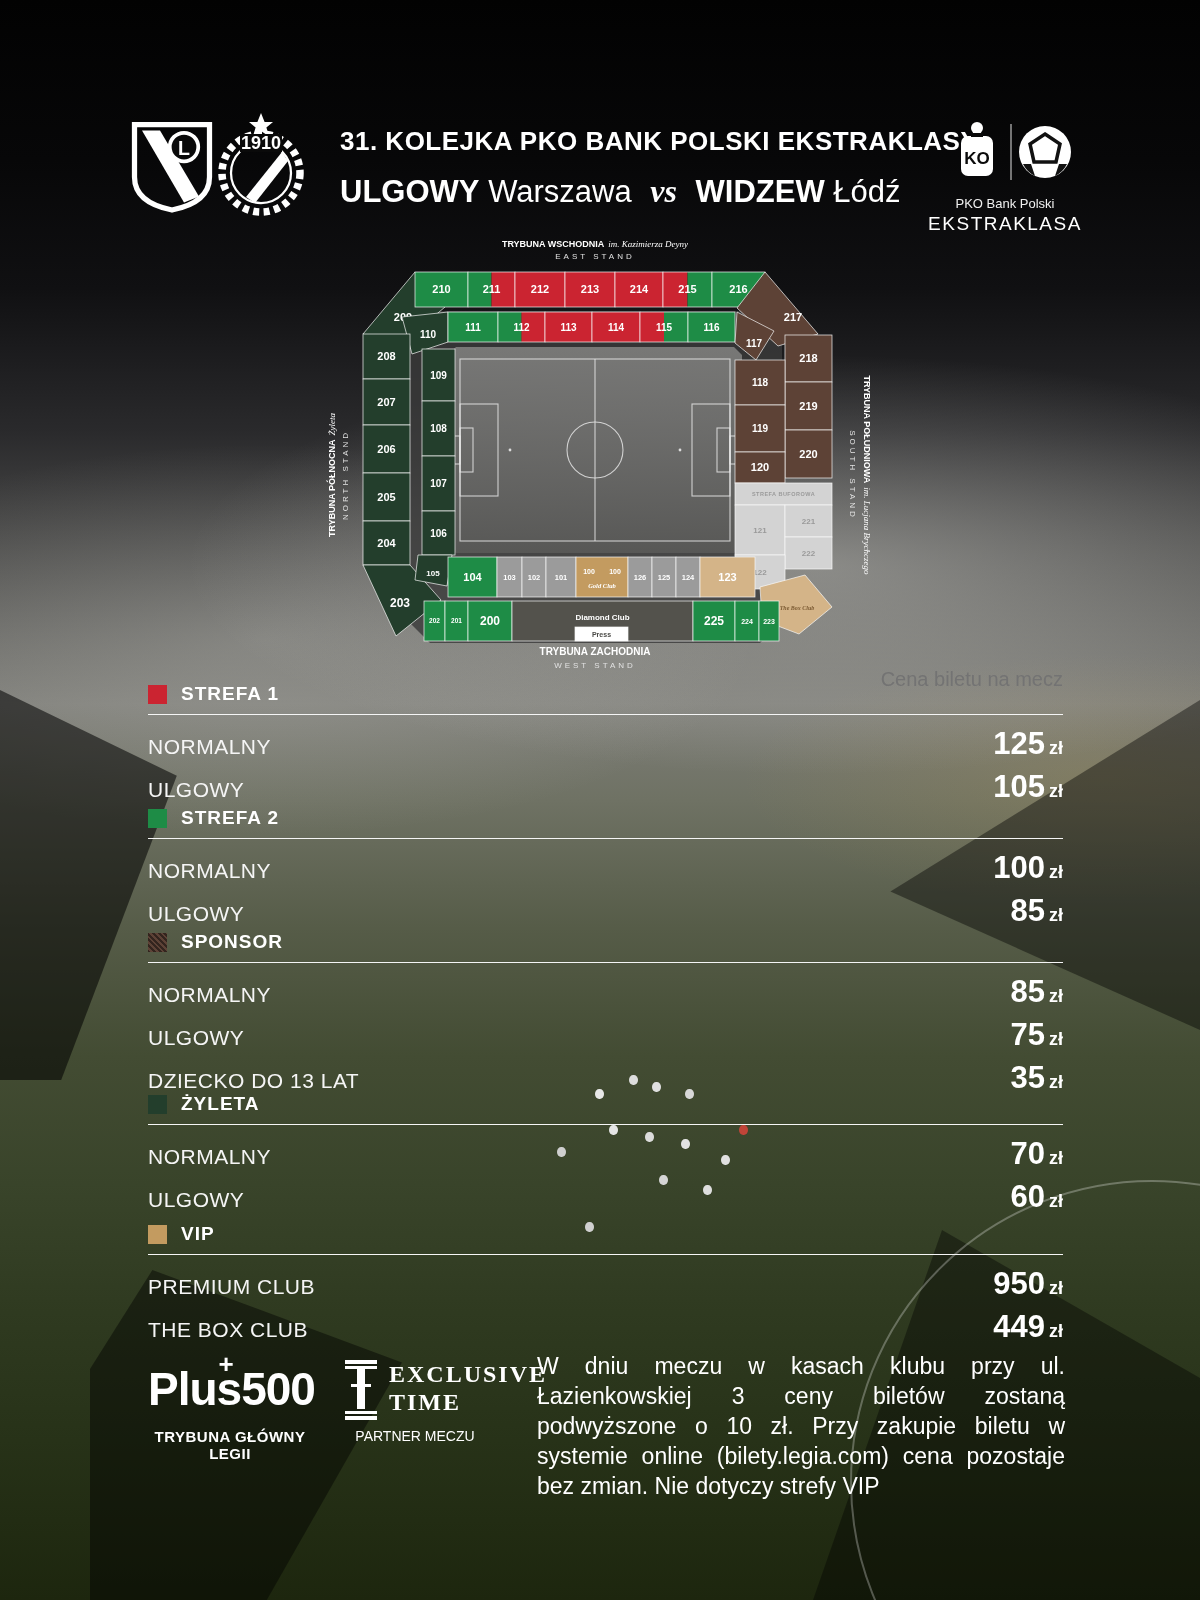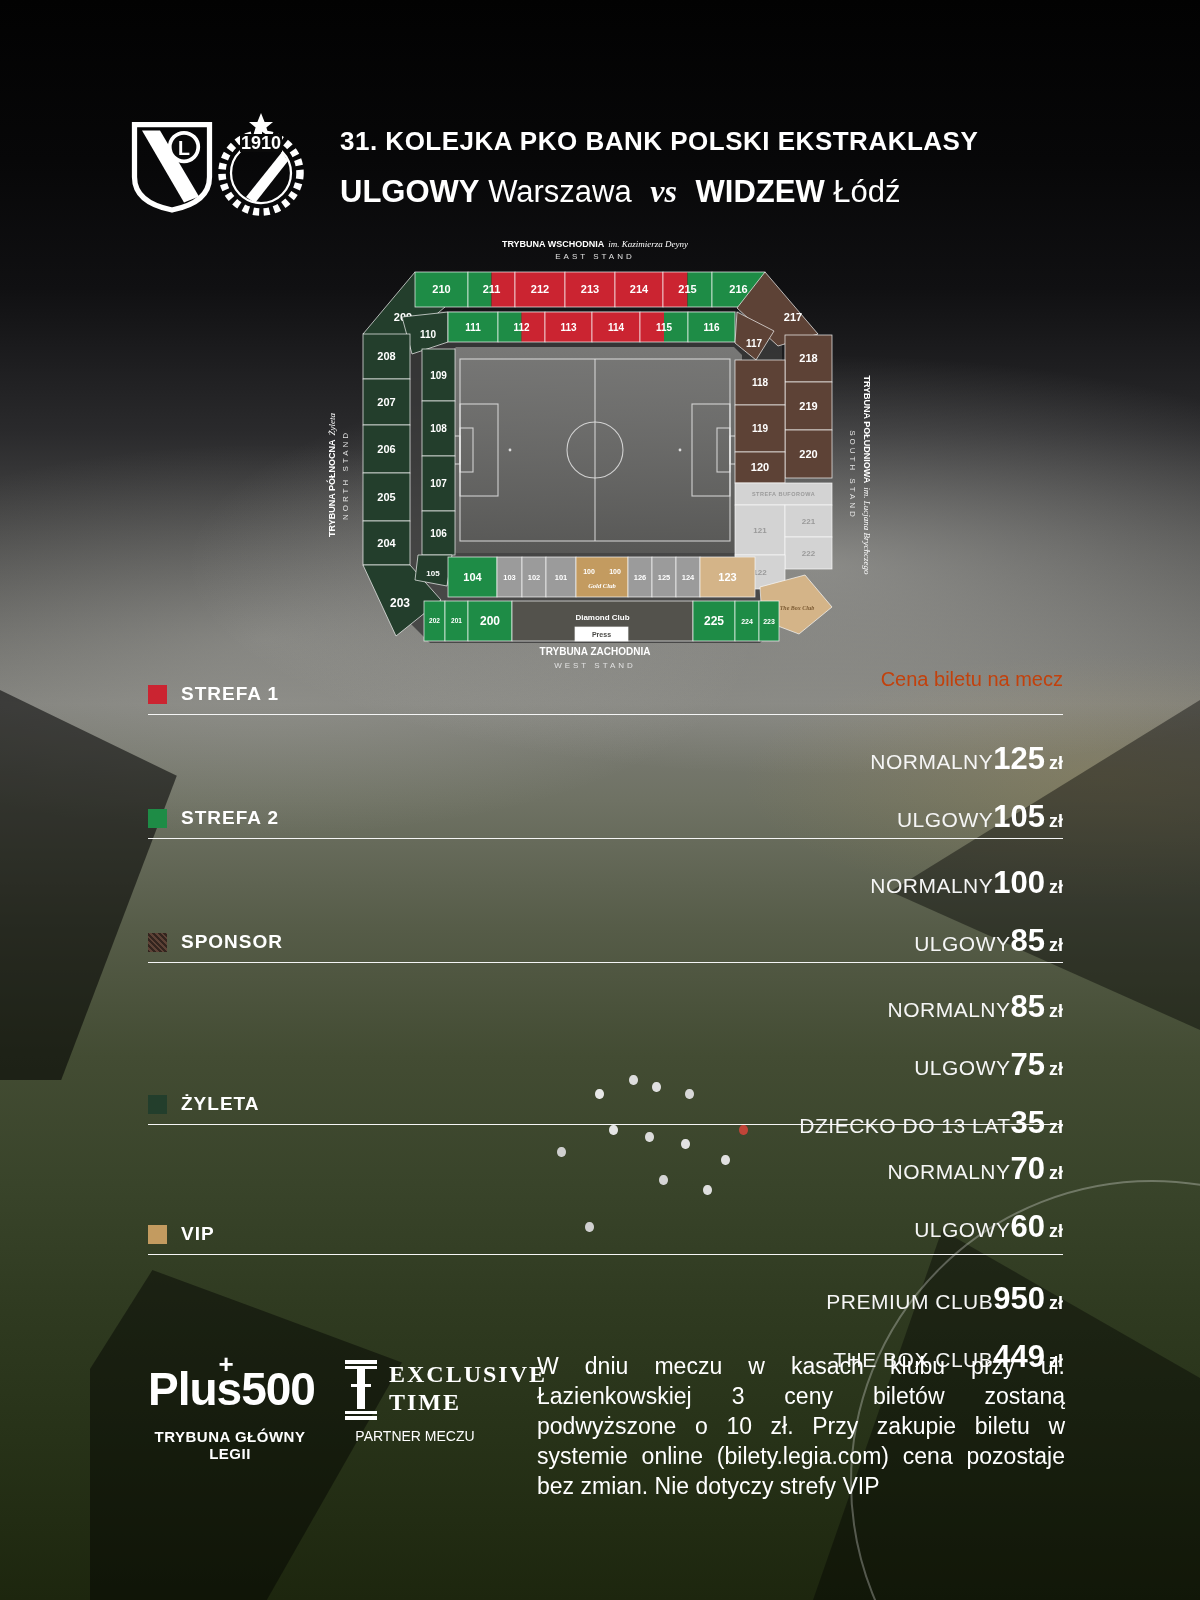--- a/index.html
+++ b/index.html
@@ -36,28 +36,28 @@
   .league .lg-name{font-size:19px;letter-spacing:1.5px;margin-top:2px;}
   
   .map{position:absolute;left:320px;top:235px;width:560px;height:440px;}
   .sec{stroke:rgba(250,250,250,.85);stroke-width:.8;}
   .slabel{font-family:"Liberation Sans",sans-serif;font-weight:bold;}
   .slabel.it{font-family:"Liberation Serif",serif;font-style:italic;}
   .stand-b{font-weight:bold;fill:#fff;}
   .stand-i{font-family:"Liberation Serif",serif;font-style:italic;fill:#fff;}
   .stand-en{fill:#e2e2e2;letter-spacing:3px;}
   
-  .cena{position:absolute;right:137px;top:668px;font-size:20px;color:#c2410c;}
+  .cena{position:absolute;right:137px;top:668px;font-size:20px;color:#737373;}
   .pgroup{position:absolute;left:148px;right:137px;}
   .phead{display:flex;align-items:center;gap:14px;height:24px;}
   .sq{width:19px;height:19px;display:inline-block;}
   .sq.dither{background-image:repeating-linear-gradient(45deg,rgba(0,0,0,.45) 0 2px,transparent 2px 4px);}
   .ptitle{font-size:19px;font-weight:bold;letter-spacing:1px;}
   .pline{border:none;border-top:1.5px solid #f5f5f5;margin:8px 0 0 0;}
-  .prow{display:flex;justify-content:flex-end;align-items:baseline;margin-top:26px;height:32px;}
+  .prow{display:flex;justify-content:space-between;align-items:baseline;margin-top:11px;height:32px;}
   .plabel{font-size:21px;letter-spacing:.5px;color:#f5f5f5;}
   .pprice{font-size:31px;font-weight:bold;white-space:nowrap;}
   .pprice .cur{font-size:18px;margin-left:4px;}
   
   .plus500{position:absolute;left:148px;top:1362px;font-size:46px;font-weight:bold;letter-spacing:-1px;}
   .plus500 .pl{position:relative;}
   .plus500 .pl .x{position:absolute;top:-14px;left:2px;font-size:26px;letter-spacing:0;}
   .sponsor-cap{position:absolute;left:140px;top:1428px;width:180px;text-align:center;font-size:15px;font-weight:bold;letter-spacing:.5px;}
   .extime{position:absolute;left:343px;top:1358px;display:flex;align-items:center;gap:10px;}
   .extime .txt{font-family:"Liberation Serif",serif;font-weight:bold;font-size:24px;letter-spacing:2px;line-height:1.15;}
@@ -95,20 +95,35 @@
     <div class="round">31. KOLEJKA PKO BANK POLSKI EKSTRAKLASY</div>
     <div class="teams">
       <span class="b">ULGOWY</span>
       <span>Warszawa</span>
       <span class="vs">vs</span>
       <span class="b">WIDZEW</span>
       <span>Łódź</span>
     </div>
   </div>
 
+  <div class="league">
+    <svg width="160" height="66" viewBox="0 0 160 66">
+      <circle cx="52" cy="8" r="6" fill="#fff"></circle>
+      <rect x="36" y="16" width="32" height="40" rx="7" fill="#fff"></rect>
+      <rect x="46" y="13" width="12" height="4" fill="#0a0a0a"></rect>
+      <text x="52" y="44" text-anchor="middle" font-size="17" font-weight="bold" fill="#0a0a0a">KO</text>
+      <line x1="86" y1="4" x2="86" y2="60" stroke="#9a9a9a" stroke-width="1.5"></line>
+      <circle cx="120" cy="32" r="26" fill="#fff"></circle>
+      <polygon points="120,14 135,24 131,42 109,42 105,24" fill="none" stroke="#111" stroke-width="3.5"></polygon>
+      <path d="M98,44 A26 26 0 0 0 110,56 L106,44 Z" fill="#111"></path>
+      <path d="M142,44 A26 26 0 0 1 130,56 L134,44 Z" fill="#111"></path>
+    </svg>
+    <div class="lg-caption">PKO Bank Polski</div>
+    <div class="lg-name">EKSTRAKLASA</div>
+  </div>
 
   <svg class="map" viewBox="-30 0 560 440">
     <defs>
       <linearGradient id="pg" x1="0" y1="0" x2="0" y2="1">
         <stop offset="0" stop-color="#929290" stop-opacity=".72"></stop>
         <stop offset="1" stop-color="#5c5c5a" stop-opacity=".8"></stop>
       </linearGradient>
     </defs>
 
     <polygon points="80,76 410,76 432,98 432,386 410,408 80,408 58,386 58,98" fill="#3a3a3a" opacity=".82"></polygon>

